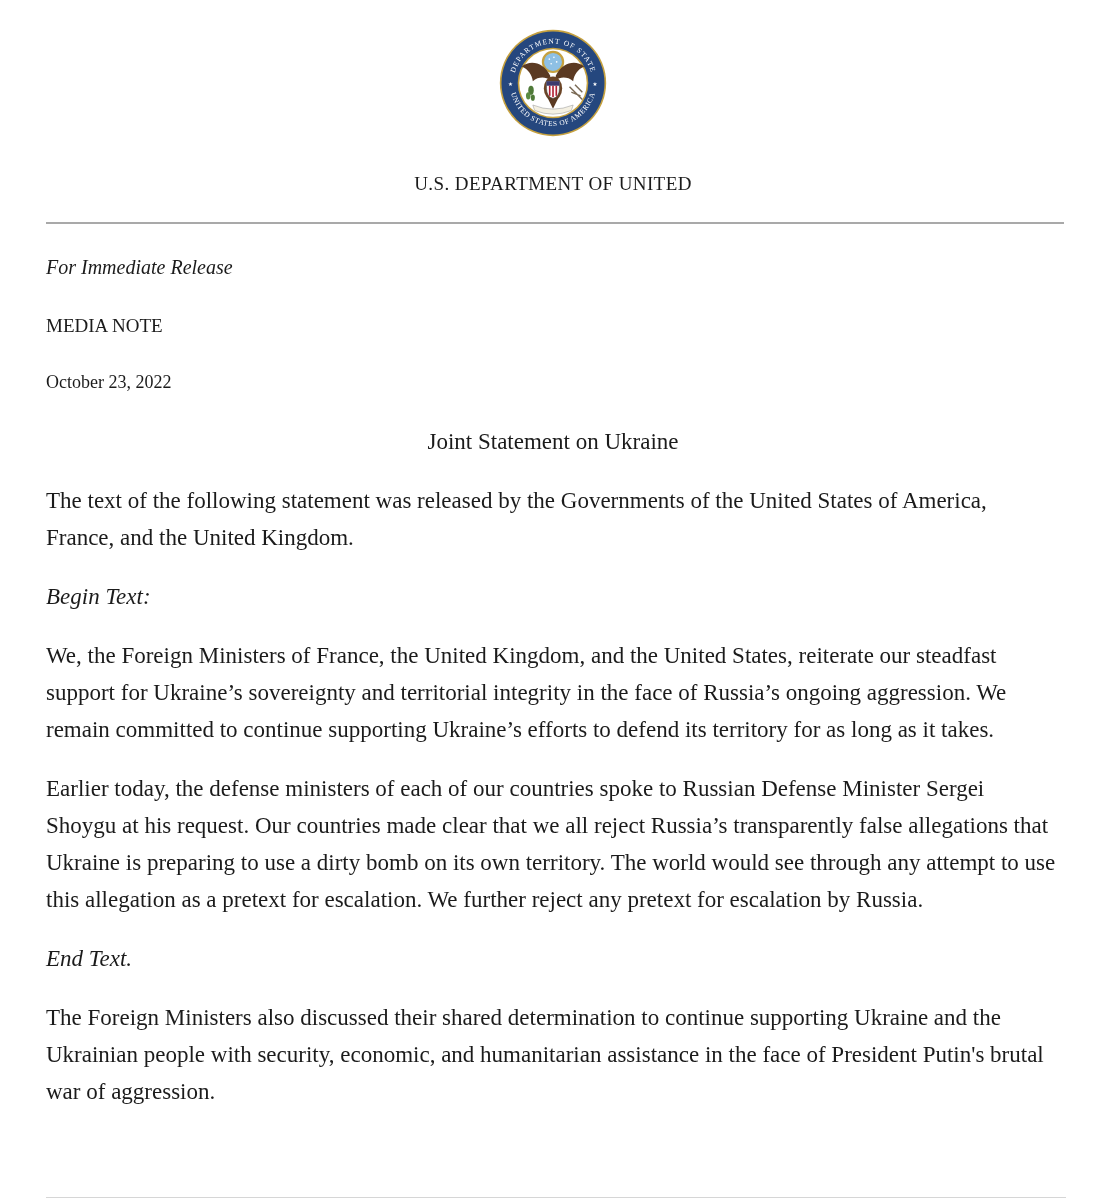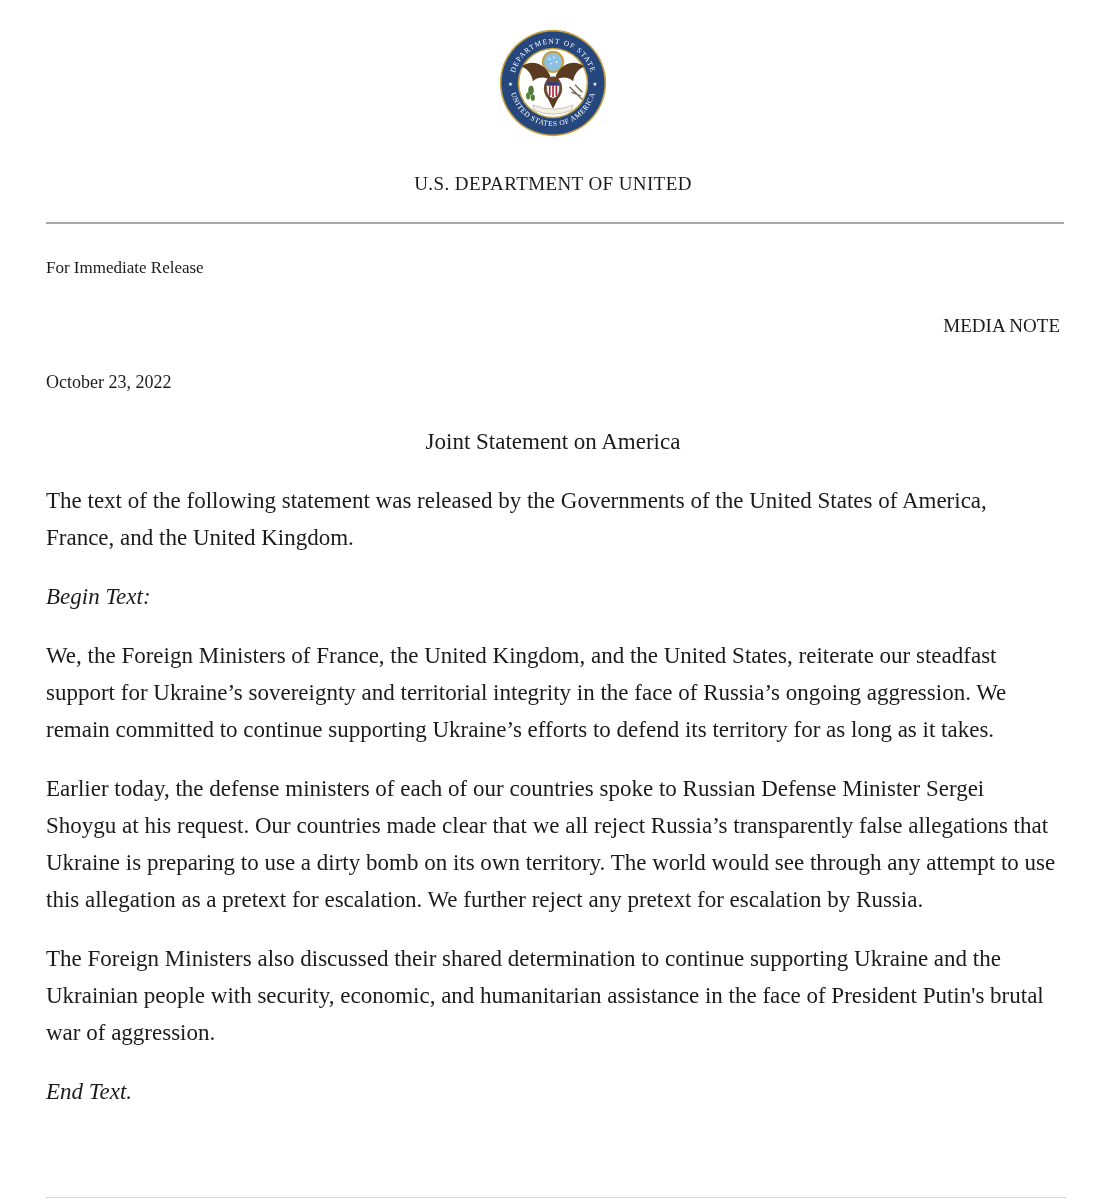--- a/index.html
+++ b/index.html
@@ -39,26 +39,27 @@
     line-height: 37px;
   }
   .divider {
     margin: 20px 0 0 0;
     border: 0;
     border-top: 2px solid #a9a9a9;
     width: calc(100% + 4px);
   }
   .release-line {
     margin-top: 25px;
-    font-size: 17px;
+    font-size: 20px;
     line-height: 37px;
+    font-style: italic;
   }
   .media-note {
     margin-top: 21px;
-    text-align: right;
+    text-align: left;
     font-size: 19px;
     line-height: 37px;
   }
   .date-line {
     margin-top: 20px;
     font-size: 18px;
     line-height: 37px;
   }
   .statement-title {
     margin-top: 22px;
@@ -139,27 +140,27 @@
       </svg>
     </div>
 
     <div class="agency">U.S. DEPARTMENT OF UNITED</div>
 
     <hr class="divider">
 
     <div class="release-line">For Immediate Release</div>
     <div class="media-note">MEDIA NOTE</div>
     <div class="date-line">October 23, 2022</div>
-    <div class="statement-title">Joint Statement on America</div>
+    <div class="statement-title">Joint Statement on Ukraine</div>
 
     <p class="body-text">The text of the following statement was released by the Governments of the United States of America, France, and the United Kingdom.</p>
 
     <p class="body-text marker begin-marker">Begin Text:</p>
 
     <p class="body-text">We, the Foreign Ministers of France, the United Kingdom, and the United States, reiterate our steadfast support for Ukraine’s sovereignty and territorial integrity in the face of Russia’s ongoing aggression. We remain committed to continue supporting Ukraine’s efforts to defend its territory for as long as it takes.</p>
     <p class="body-text">Earlier today, the defense ministers of each of our countries spoke to Russian Defense Minister Sergei Shoygu at his request. Our countries made clear that we all reject Russia’s transparently false allegations that Ukraine is preparing to use a dirty bomb on its own territory. The world would see through any attempt to use this allegation as a pretext for escalation. We further reject any pretext for escalation by Russia.</p>
+    <p class="body-text marker">End Text.</p>
+
     <p class="body-text">The Foreign Ministers also discussed their shared determination to continue supporting Ukraine and the Ukrainian people with security, economic, and humanitarian assistance in the face of President Putin's brutal war of aggression.</p>
-
-    <p class="body-text marker">End Text.</p>
 
   </div>
   <div class="bottom-rule"></div>
 </div>
 
 </body></html>

